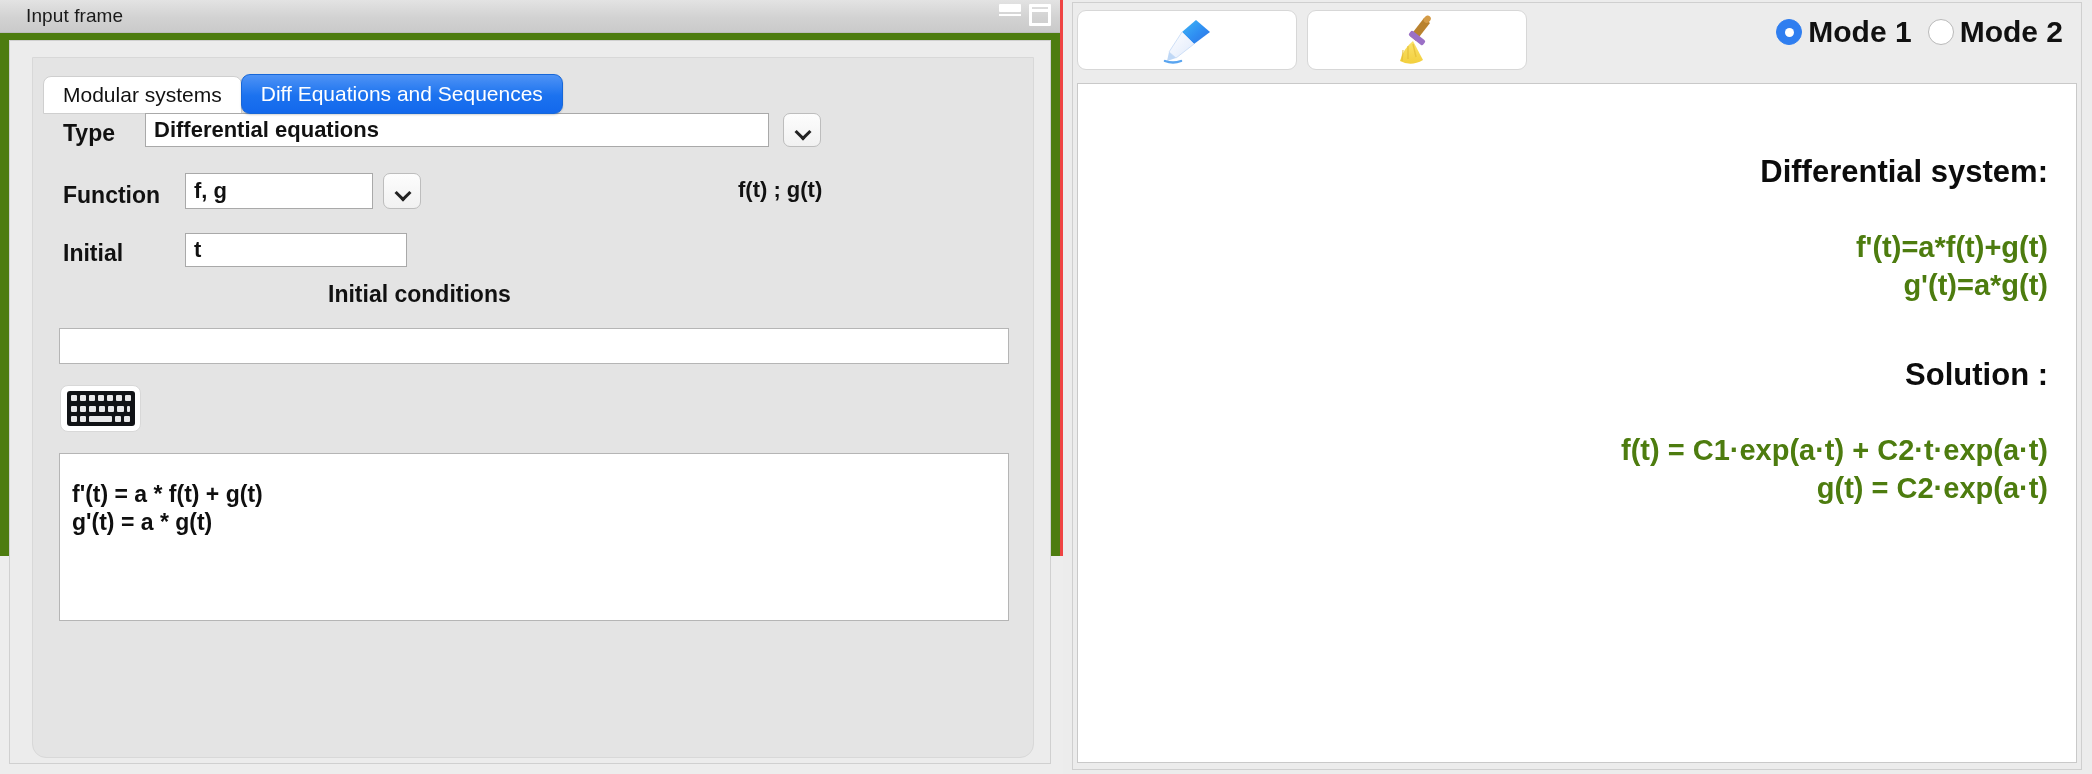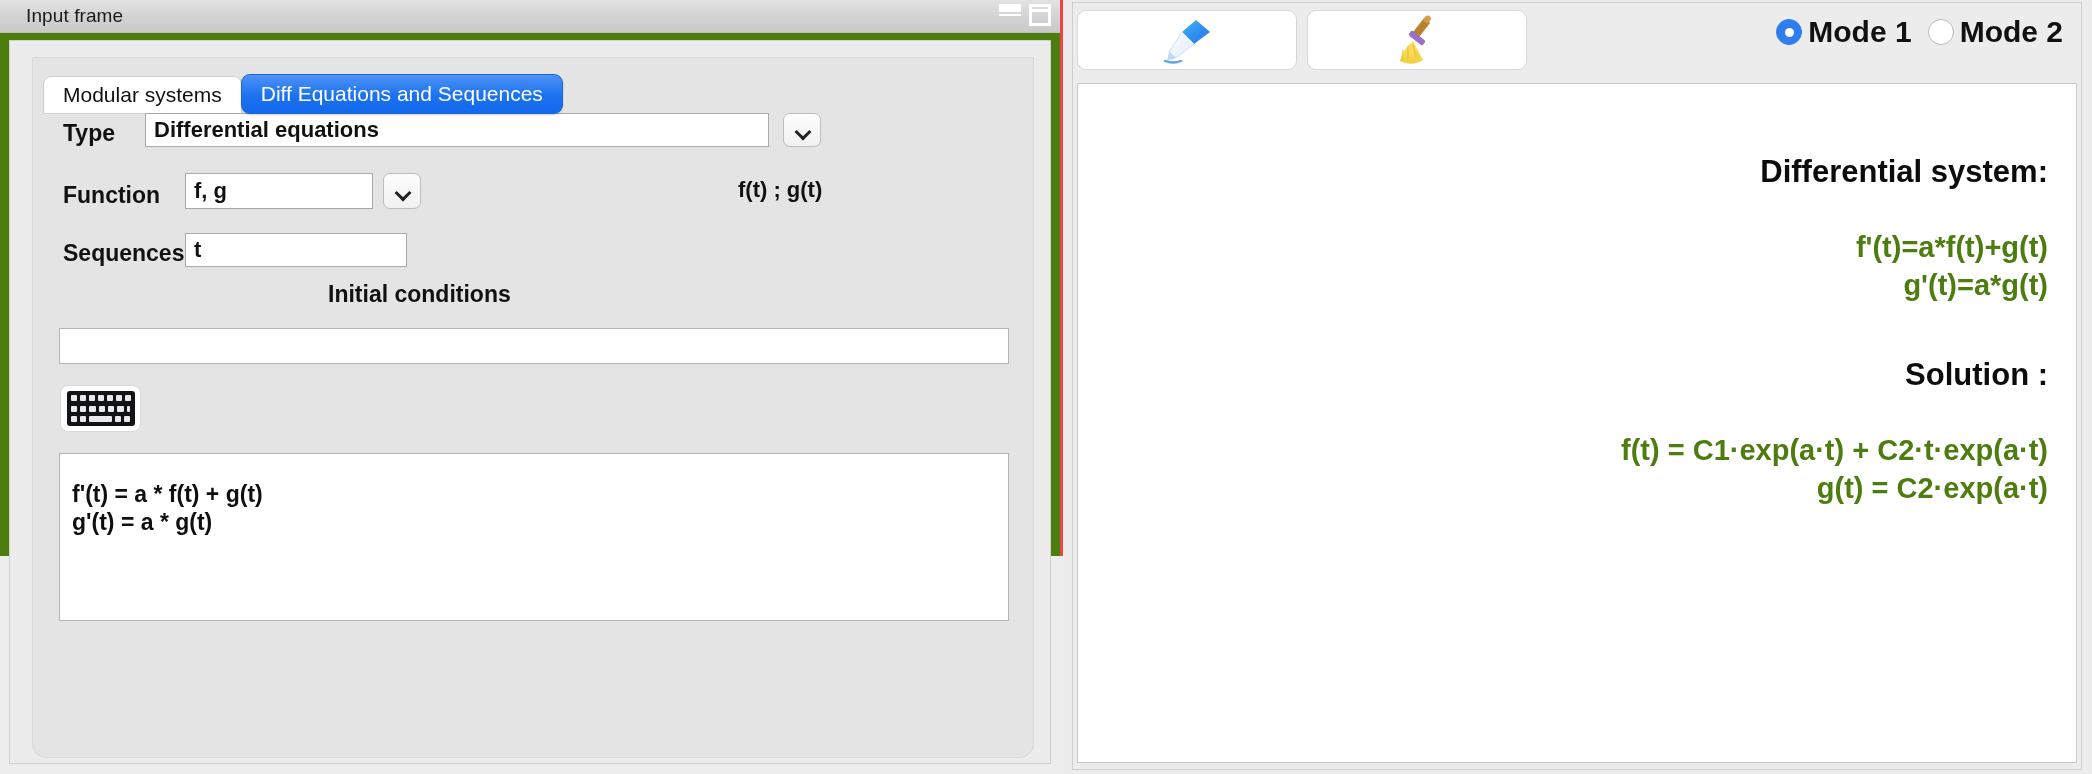--- a/index.html
+++ b/index.html
@@ -421,21 +421,21 @@
           <div class="row row-func">
             <div class="lbl">Function</div>
             <div class="txtfield">f, g</div>
             <div class="drop-btn">
               <span class="chev"></span>
             </div>
           </div>
           <div class="fg-hint">f(t) ; g(t)</div>
 
           <div class="row row-var">
-            <div class="lbl">Sequences</div>
+            <div class="lbl">Initial</div>
             <div class="txtfield">t</div>
           </div>
 
           <div class="initcond-title">Initial conditions</div>
           <div class="initcond-input"></div>
 
           <div class="kbd-btn">
             <span class="kbd-icon">
               <span class="kbd-row">
                 <i class="kbd-key"></i>

